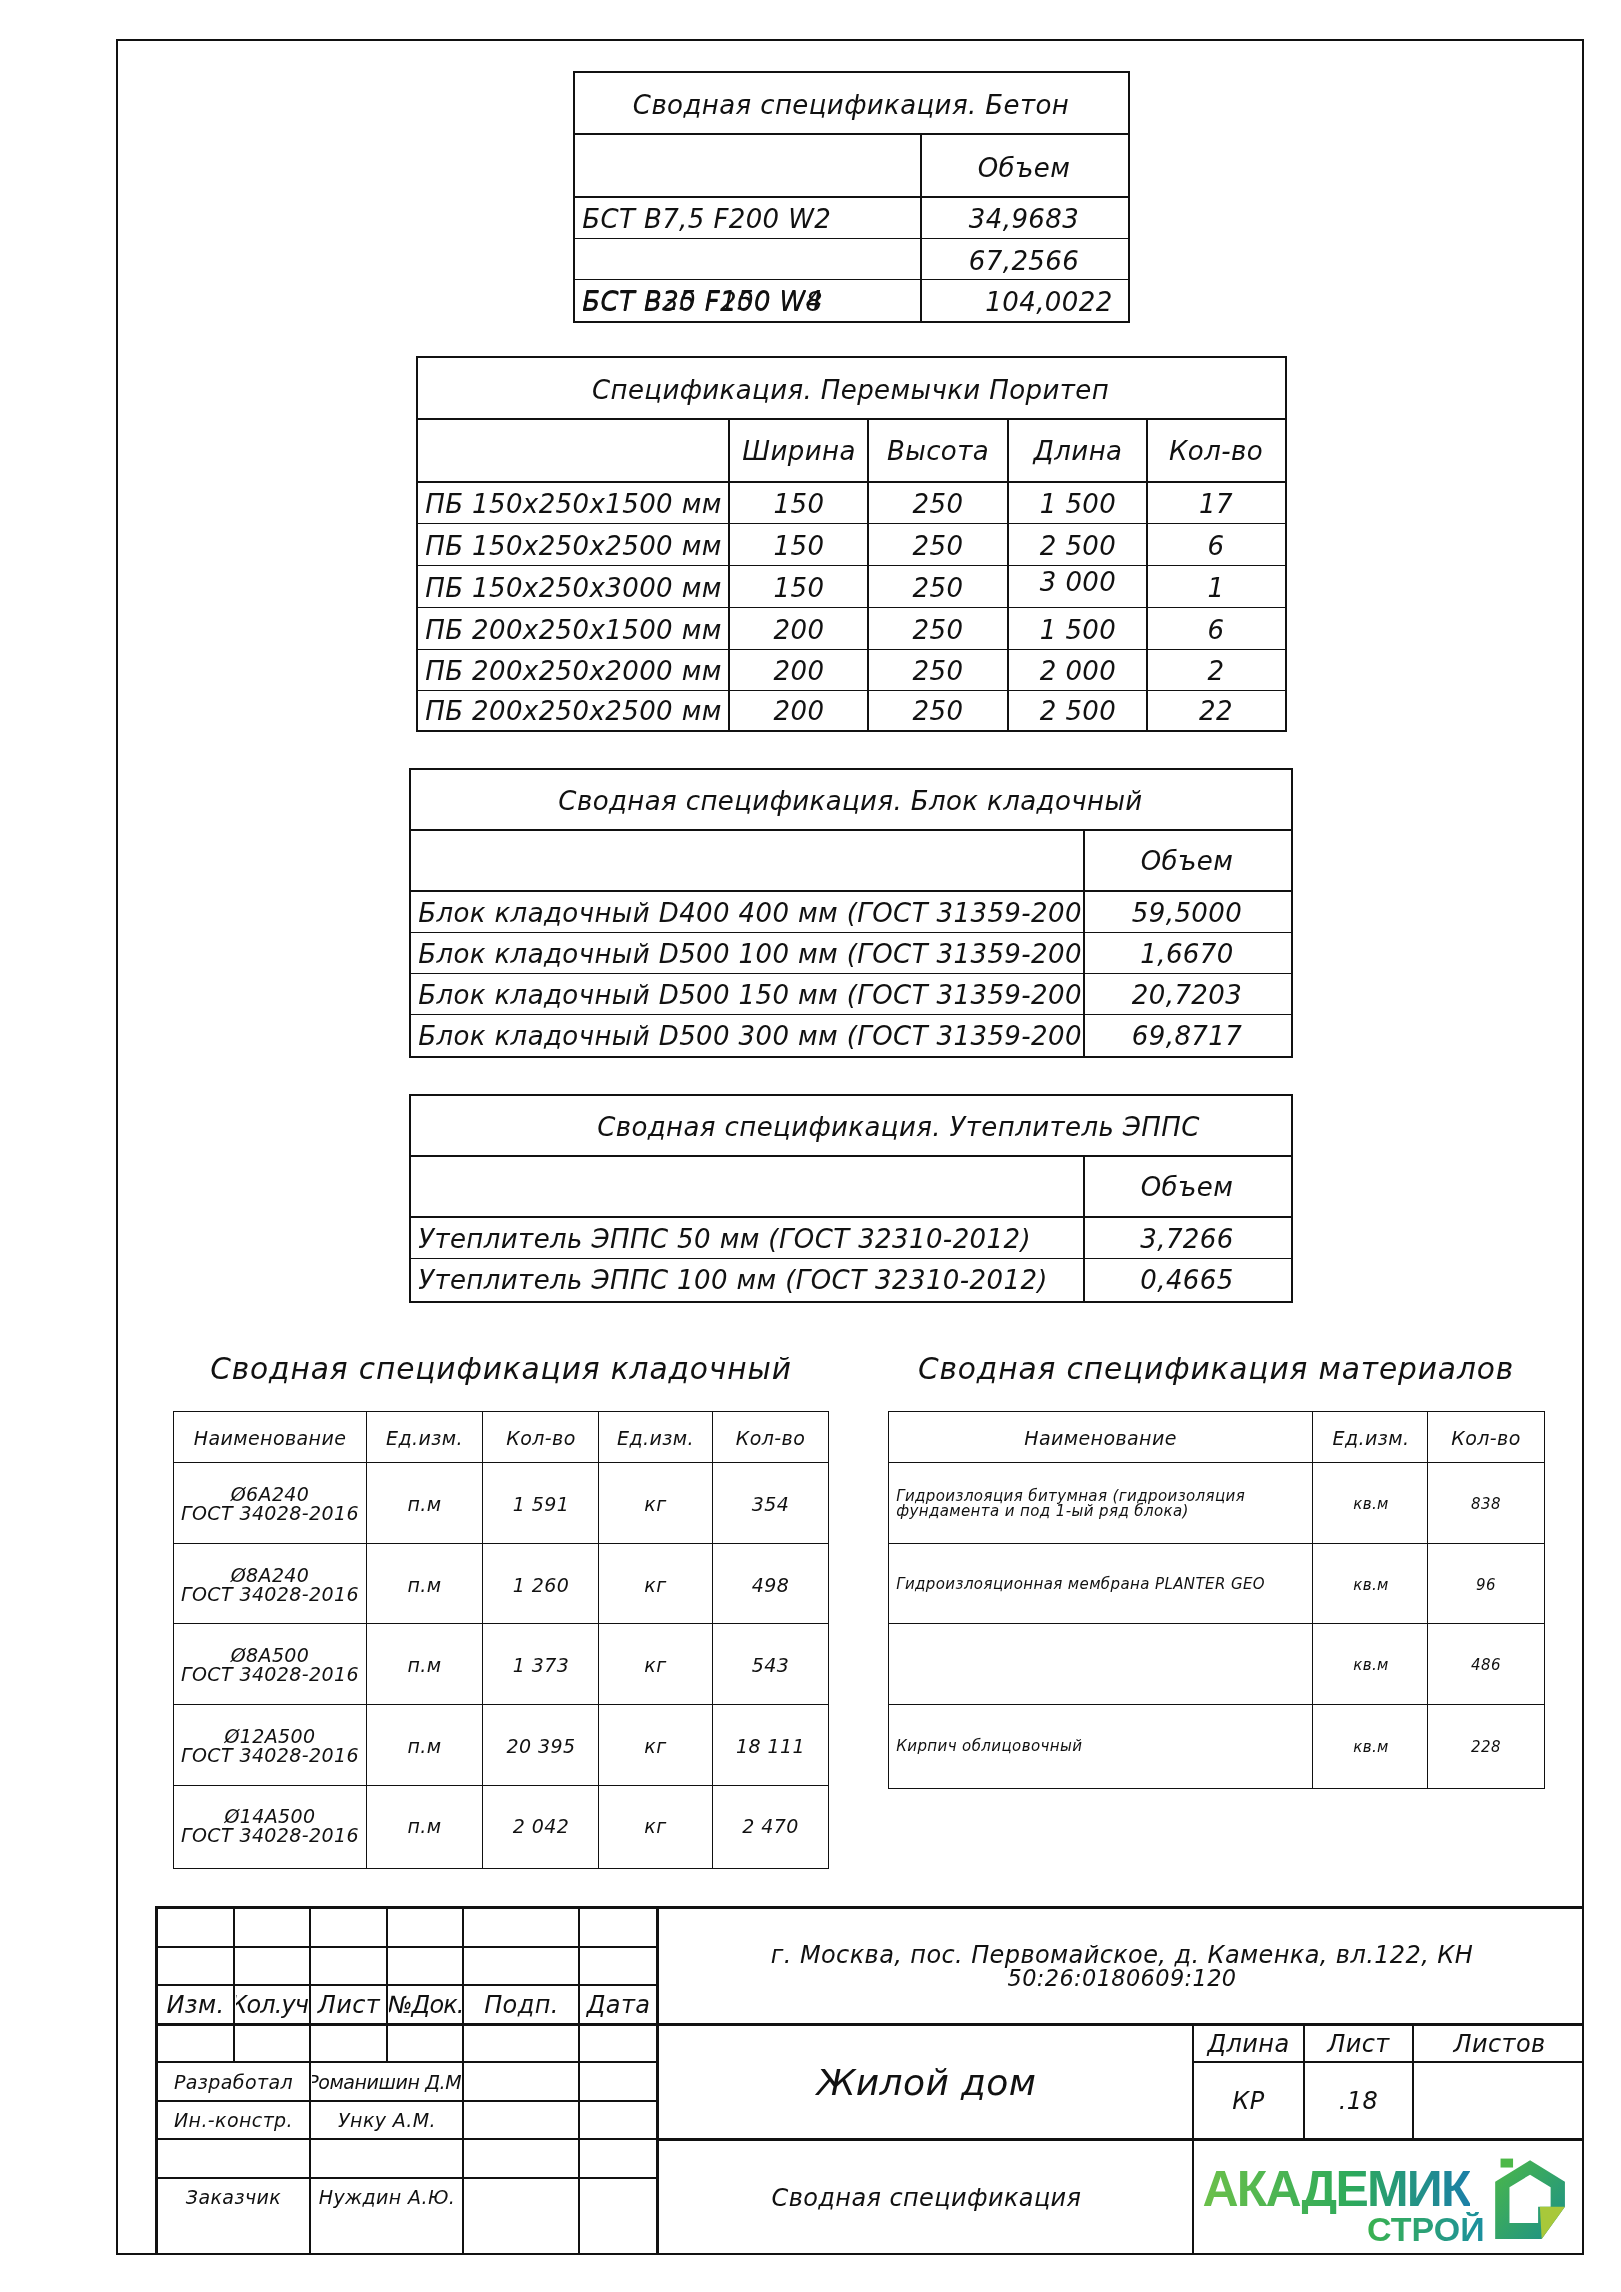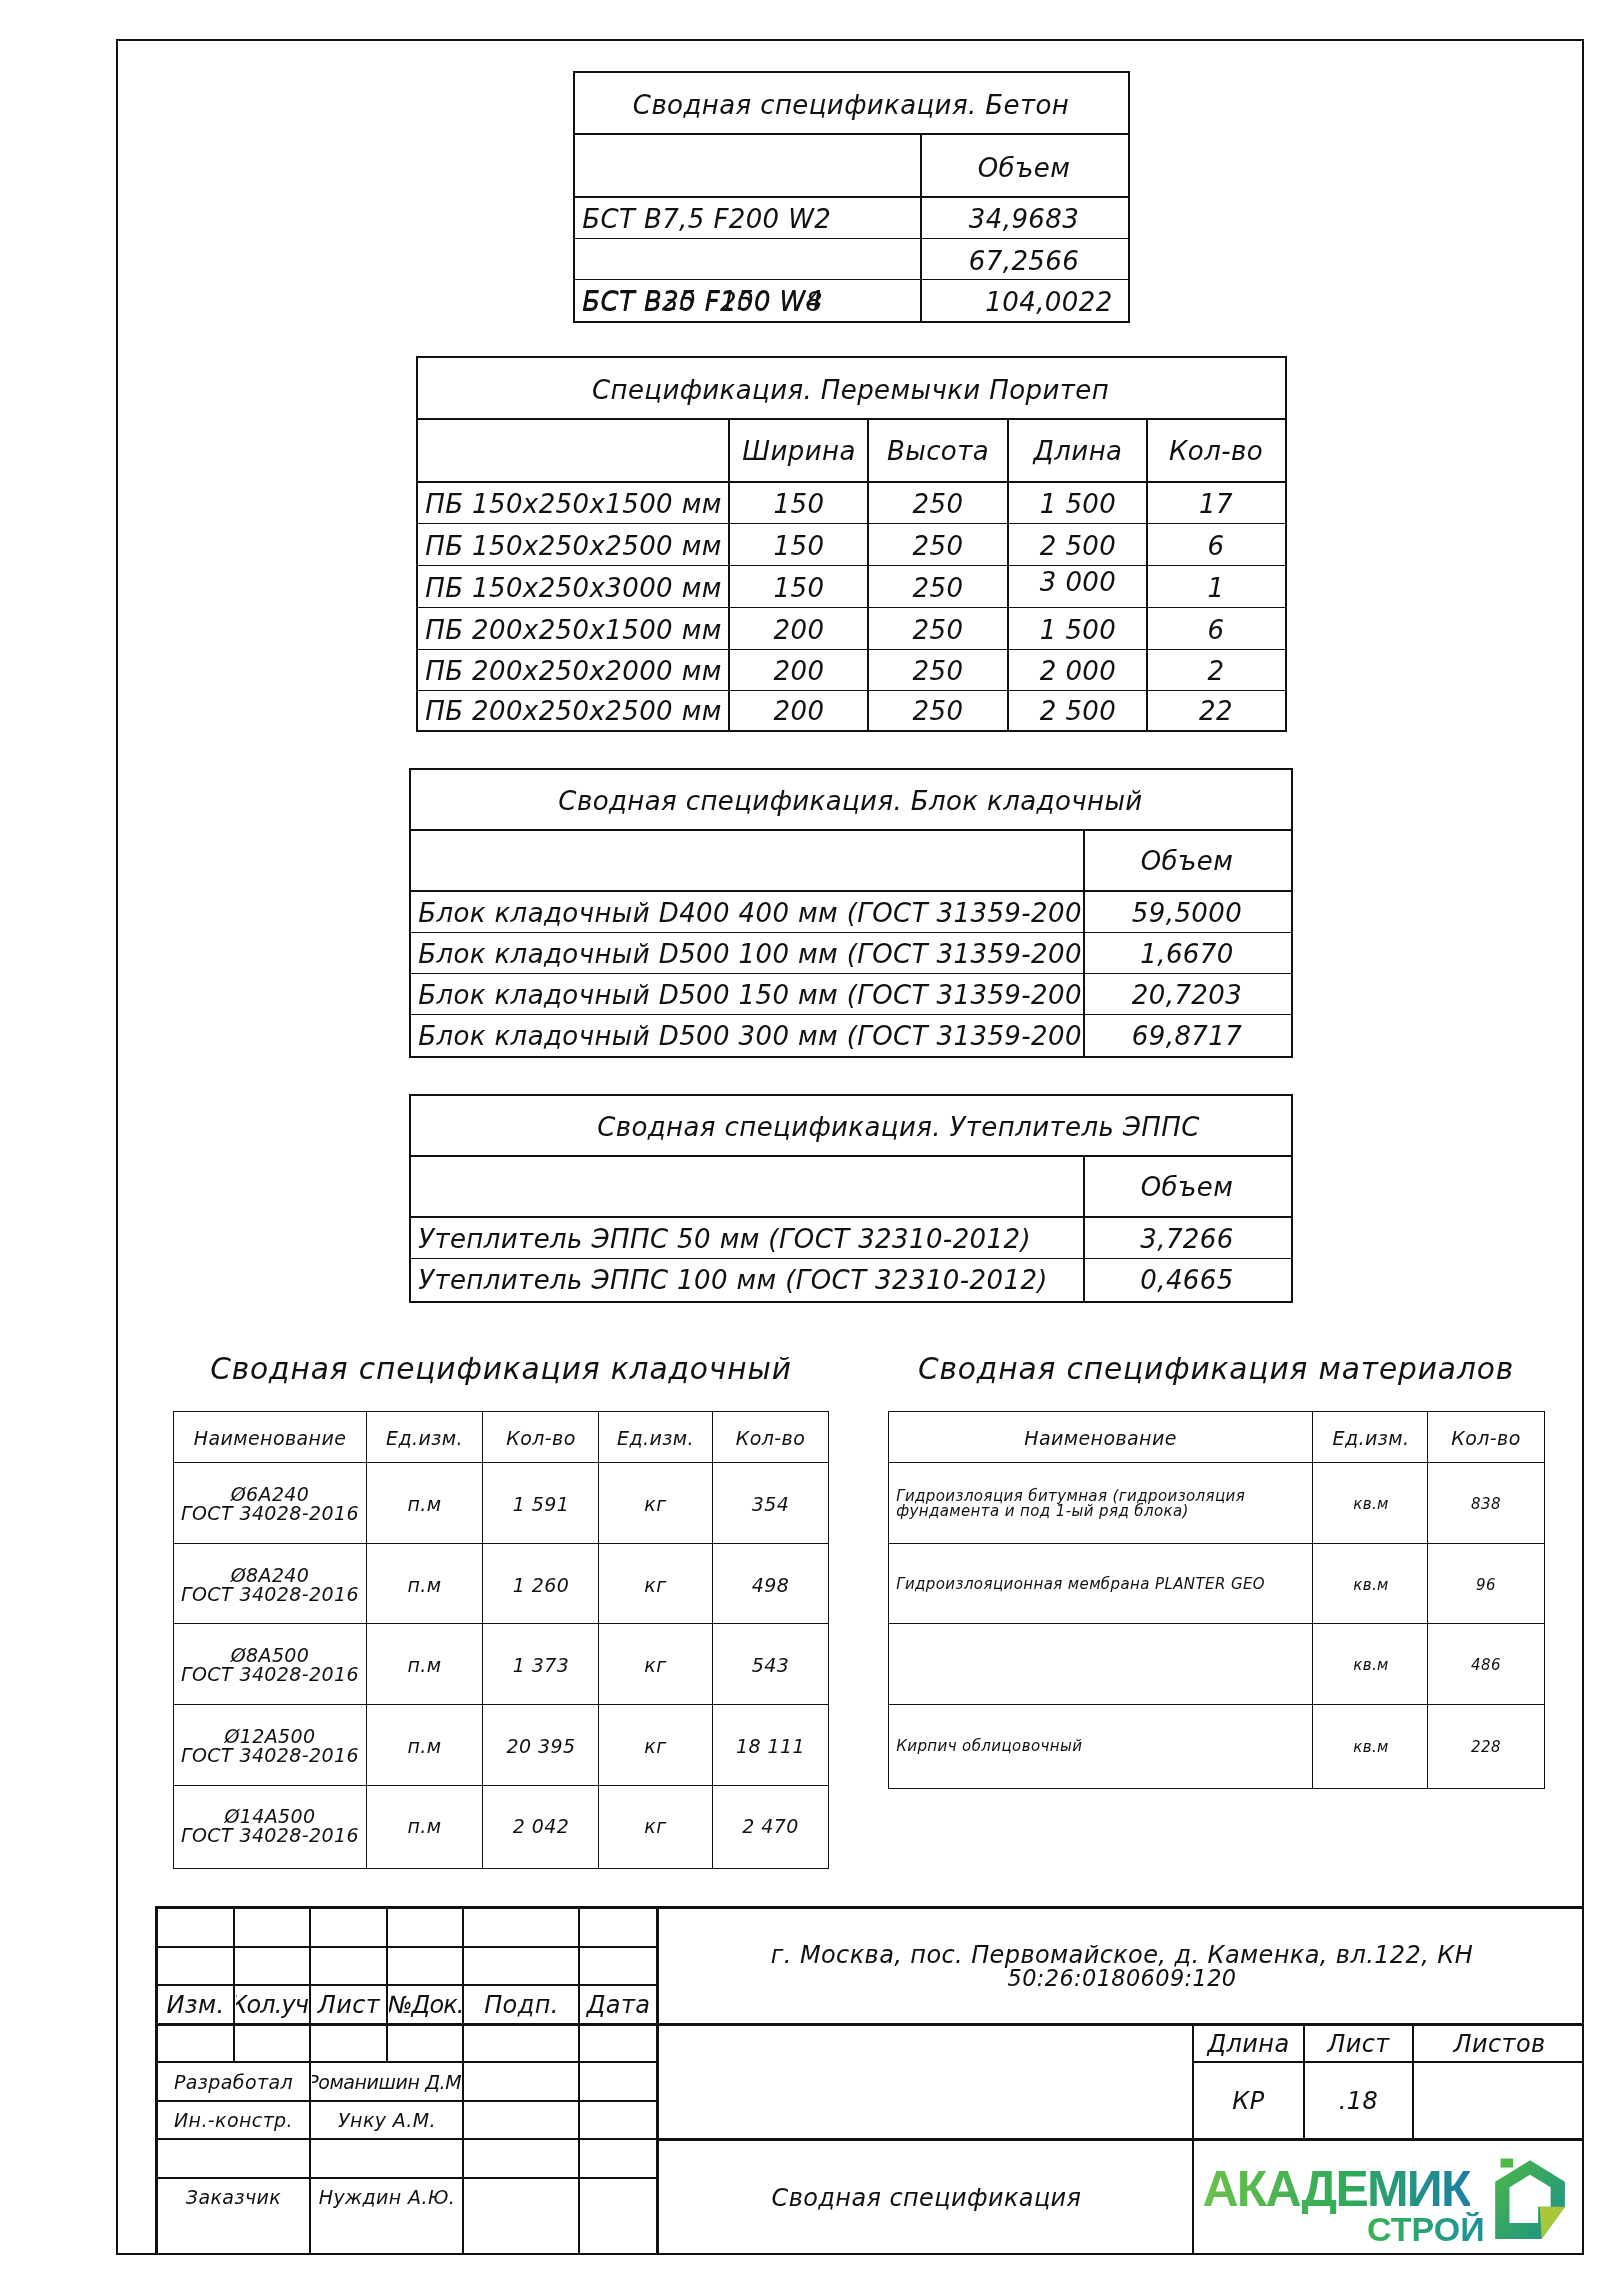--- a/index.html
+++ b/index.html
@@ -273,20 +273,21 @@
   <div class="abs" style="left:498px; right:0; top:229px; border-top:3.6px solid #111;"></div>
   <div class="vl" style="left:1034px; top:114px; bottom:0;"></div>
   <div class="vl" style="left:1145px; top:114px; height:116px;"></div>
   <div class="vl" style="left:1254px; top:114px; height:116px;"></div>
   <div class="abs" style="left:1034px; right:0; top:152px; border-top:2.7px solid #111;"></div>
 
   <div class="cell c f28" style="left:502px; top:3.6px; width:924px; height:107px; flex-direction:column; justify-content:center; line-height:1.0;">
     <span>г. Москва, пос. Первомайское, д. Каменка, вл.122, КН</span>
     <span style="font-size:22.4px;">50:26:0180609:120</span>
   </div>
+  <div class="cell c" style="left:502px; top:117px; width:533px; height:112px; font-size:36px;">Жилой дом</div>
   <div class="cell c f28" style="left:1037px; top:117px; width:107px; height:35px;">Длина</div>
   <div class="cell c f28" style="left:1147px; top:117px; width:107px; height:35px;">Лист</div>
   <div class="cell c f28" style="left:1257px; top:117px; width:169px; height:35px;">Листов</div>
   <div class="cell c f28" style="left:1037px; top:155px; width:107px; height:74px;">КР</div>
   <div class="cell c f28" style="left:1147px; top:155px; width:107px; height:74px;">.18</div>
   <div class="cell c f28" style="left:1257px; top:155px; width:169px; height:74px;"></div>
   <div class="cell c f28" style="left:502px; top:233px; width:533px; height:112px;">Сводная спецификация</div>
 
   <div class="abs" style="left:1039px; top:235px; width:385px; height:109px;">
     <div class="abs logo-text" style="left:5.4px; top:19.7px; font-size:50px; letter-spacing:-1.8px; line-height:1;

